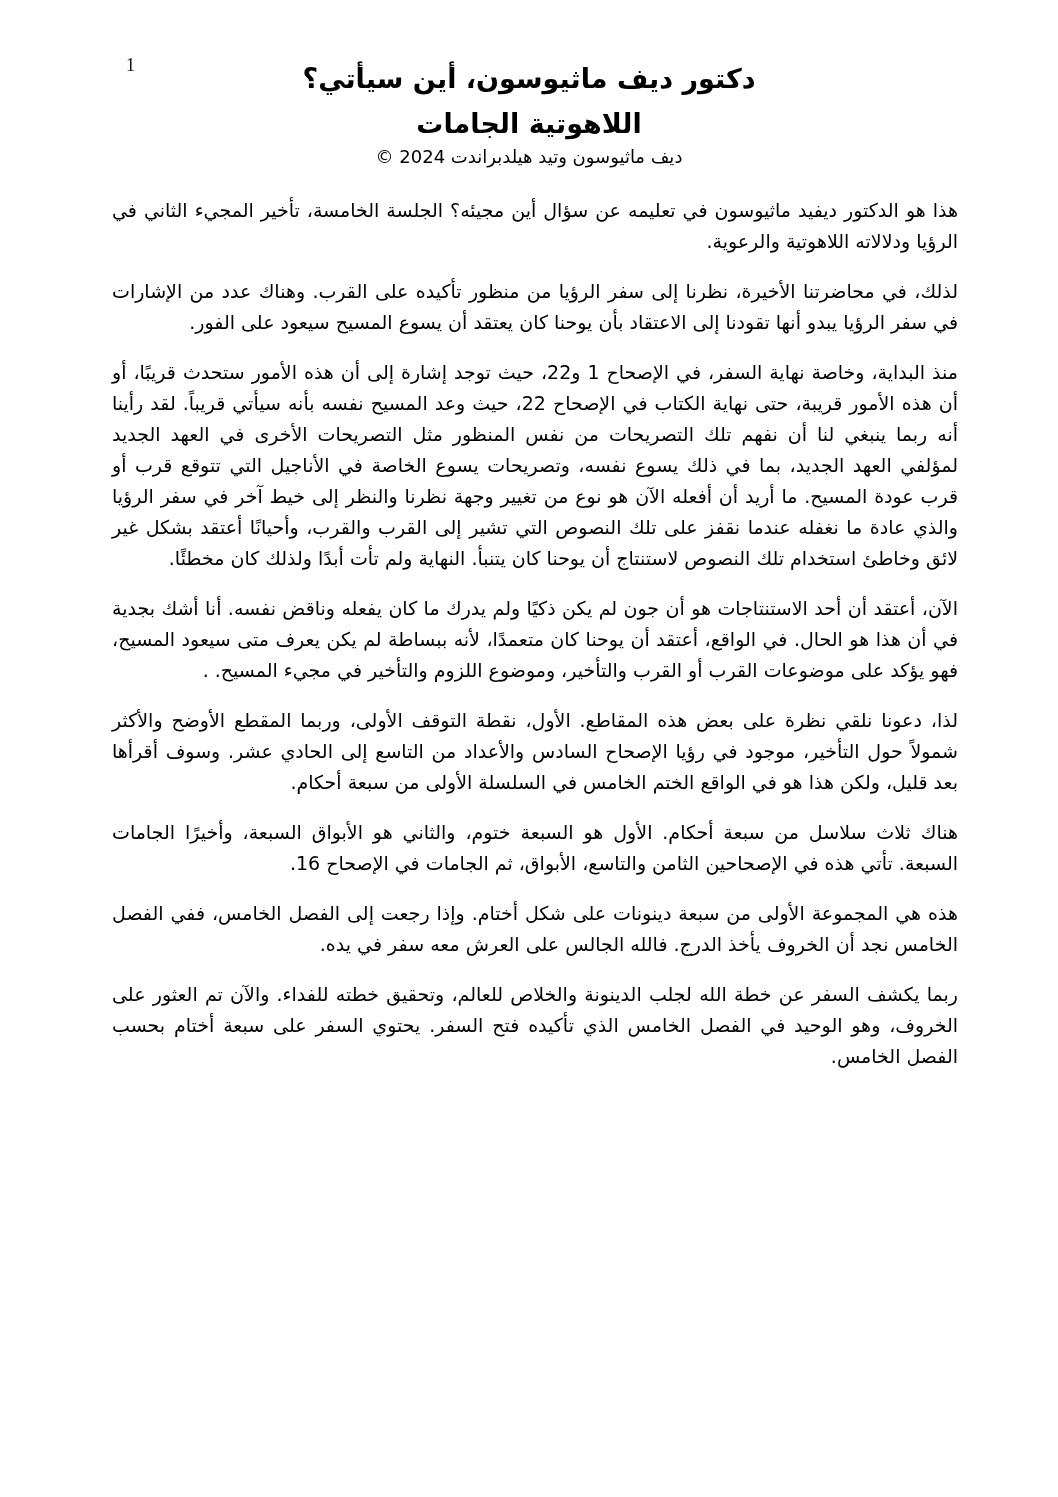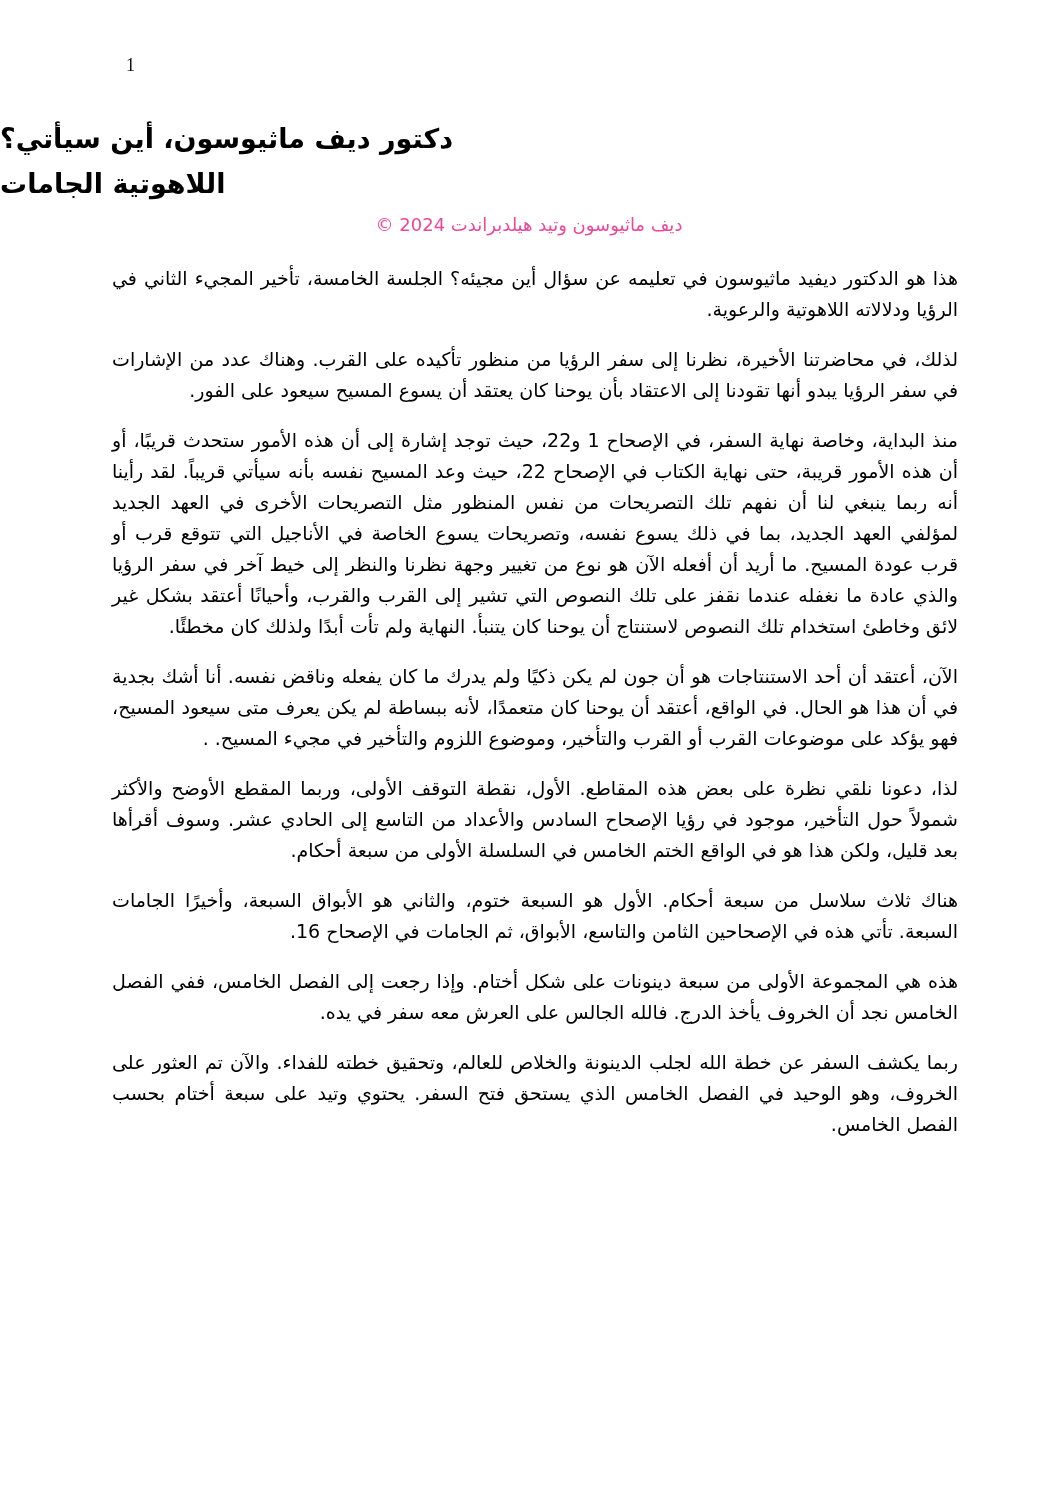--- a/index.html
+++ b/index.html
@@ -20,34 +20,33 @@
   .pagenum {
     position: absolute;
     top: 55px;
     left: 126px;
     font-family: "Liberation Serif", "DejaVu Serif", serif;
     font-size: 18px;
     color: #111111;
   }
   .title-block {
     direction: rtl;
-    text-align: left;
-    padding-top: 116px;
+    text-align: center;
+    padding-top: 56px;
     font-weight: bold;
     font-size: 27px;
     line-height: 45px;
     color: #000000;
   }
   .copyright {
     direction: rtl;
     text-align: center;
-    margin-top: 8px;
     font-size: 18px;
     letter-spacing: 2px;
-    color: #ec4899;
+    color: #000000;
   }
   .body-block {
     direction: rtl;
     margin: 28px 100px 0 100px;
     text-align: justify;
     font-size: 19px;
     line-height: 31px;
     color: #000000;
   }
   .para {
@@ -69,16 +68,16 @@
   <div class="copyright">ديف ماثيوسون وتيد هيلدبراندت 2024 ©</div>
 
   <div class="body-block">
     <p class="para">هذا هو الدكتور ديفيد ماثيوسون في تعليمه عن سؤال أين مجيئه؟ الجلسة الخامسة، تأخير المجيء الثاني في الرؤيا ودلالاته اللاهوتية والرعوية.</p>
     <p class="para">لذلك، في محاضرتنا الأخيرة، نظرنا إلى سفر الرؤيا من منظور تأكيده على القرب.  وهناك عدد من الإشارات في سفر الرؤيا يبدو أنها تقودنا إلى الاعتقاد بأن يوحنا كان يعتقد أن يسوع المسيح سيعود على الفور.</p>
     <p class="para">منذ البداية، وخاصة نهاية السفر، في الإصحاح 1 و22، حيث توجد إشارة إلى أن هذه الأمور ستحدث قريبًا، أو أن هذه الأمور قريبة، حتى نهاية الكتاب في الإصحاح 22، حيث وعد المسيح نفسه بأنه سيأتي قريباً. لقد رأينا أنه ربما ينبغي لنا أن نفهم تلك التصريحات من نفس المنظور مثل التصريحات الأخرى في العهد الجديد لمؤلفي العهد الجديد، بما في ذلك يسوع نفسه، وتصريحات يسوع الخاصة في الأناجيل التي تتوقع قرب أو قرب عودة المسيح. ما أريد أن أفعله الآن هو نوع من تغيير وجهة نظرنا والنظر إلى خيط آخر في سفر الرؤيا والذي عادة ما نغفله عندما نقفز على تلك النصوص التي تشير إلى القرب والقرب، وأحيانًا أعتقد بشكل غير لائق وخاطئ استخدام تلك النصوص لاستنتاج أن يوحنا كان يتنبأ. النهاية ولم تأت أبدًا ولذلك كان مخطئًا.</p>
     <p class="para">الآن، أعتقد أن أحد الاستنتاجات هو أن جون لم يكن ذكيًا ولم يدرك ما كان يفعله وناقض نفسه. أنا أشك بجدية في أن هذا هو الحال. في الواقع، أعتقد أن يوحنا كان متعمدًا، لأنه ببساطة لم يكن يعرف متى سيعود المسيح، فهو يؤكد على موضوعات القرب أو القرب والتأخير، وموضوع اللزوم والتأخير في مجيء المسيح. .</p>
     <p class="para">لذا، دعونا نلقي نظرة على بعض هذه المقاطع. الأول، نقطة التوقف الأولى، وربما المقطع الأوضح والأكثر شمولاً حول التأخير، موجود في رؤيا الإصحاح السادس والأعداد من التاسع إلى الحادي عشر. وسوف أقرأها بعد قليل، ولكن هذا هو في الواقع الختم الخامس في السلسلة الأولى من سبعة أحكام.</p>
     <p class="para">هناك ثلاث سلاسل من سبعة أحكام. الأول هو السبعة ختوم، والثاني هو الأبواق السبعة، وأخيرًا الجامات السبعة. تأتي هذه في الإصحاحين الثامن والتاسع، الأبواق، ثم الجامات في الإصحاح 16.</p>
     <p class="para">هذه هي المجموعة الأولى من سبعة دينونات على شكل أختام. وإذا رجعت إلى الفصل الخامس، ففي الفصل الخامس نجد أن الخروف يأخذ الدرج. فالله الجالس على العرش معه سفر في يده.</p>
-    <p class="para">ربما يكشف السفر عن خطة الله لجلب الدينونة والخلاص للعالم، وتحقيق خطته للفداء. والآن تم العثور على الخروف، وهو الوحيد في الفصل الخامس الذي يستحق فتح السفر. يحتوي وتيد على سبعة أختام بحسب الفصل الخامس.</p>
+    <p class="para">ربما يكشف السفر عن خطة الله لجلب الدينونة والخلاص للعالم، وتحقيق خطته للفداء. والآن تم العثور على الخروف، وهو الوحيد في الفصل الخامس الذي تأكيده فتح السفر. يحتوي السفر على سبعة أختام بحسب الفصل الخامس.</p>
   </div>
 
 </div>
 
 </body></html>

